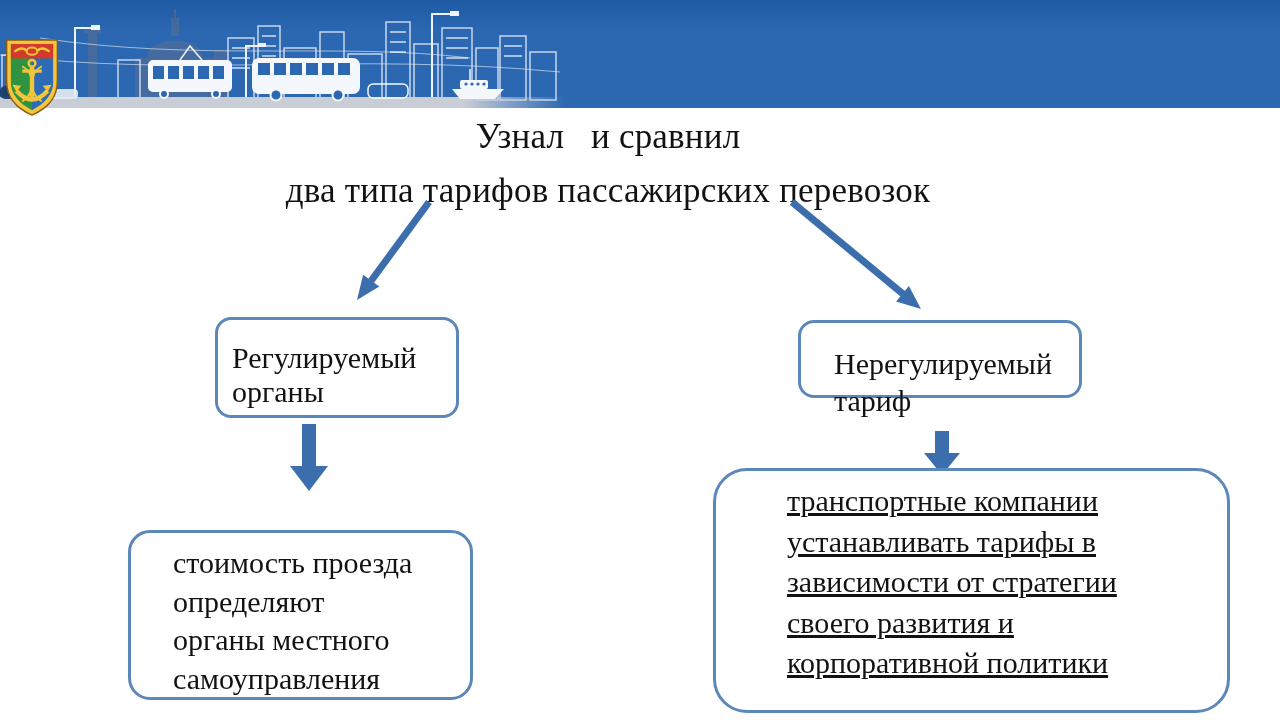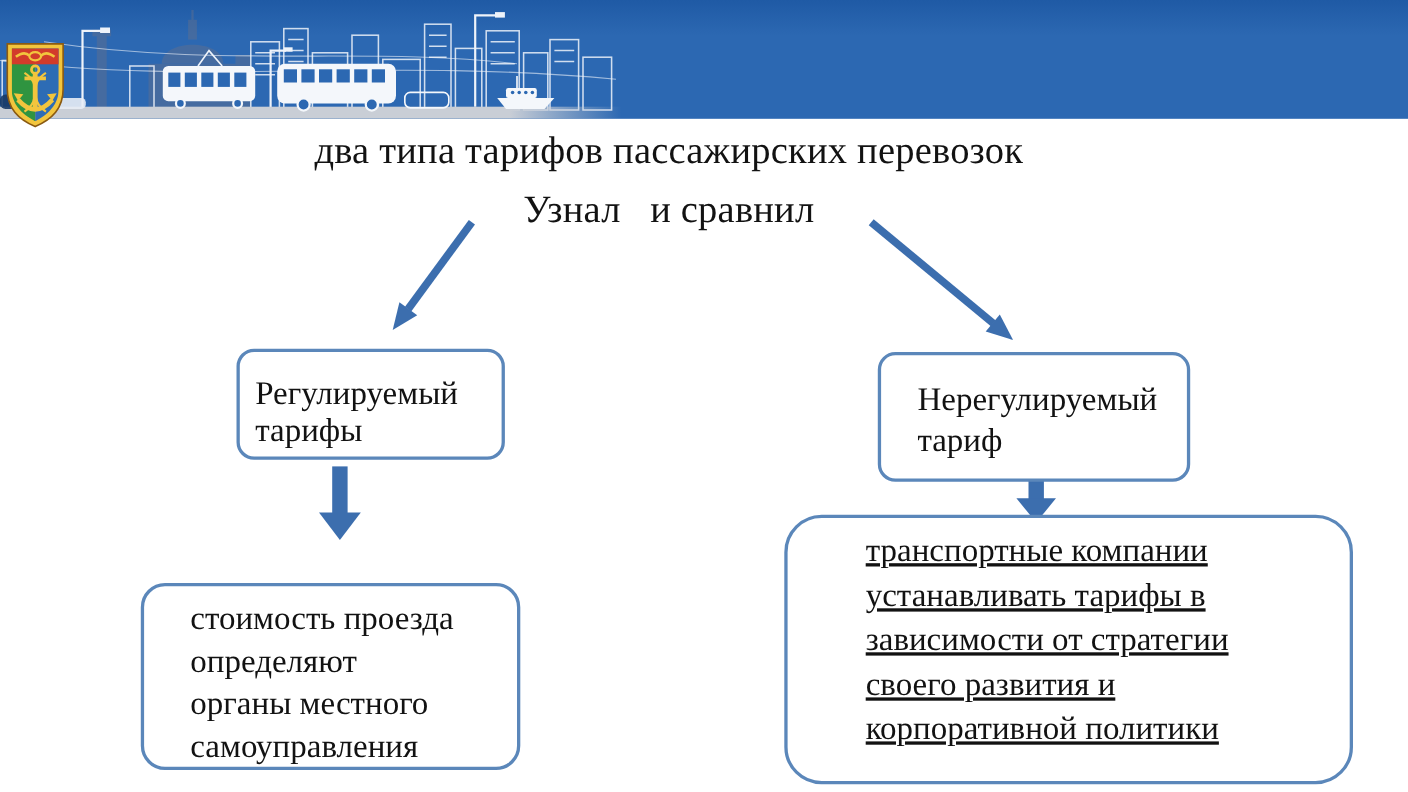--- a/index.html
+++ b/index.html
@@ -31,21 +31,21 @@
   .title-line{font-size:35px;line-height:54px;white-space:pre-wrap;letter-spacing:.2px;}
 
   
   svg.connectors{position:absolute;left:0;top:0;width:1280px;height:720px;pointer-events:none;z-index:1;}
 
   
   .node{position:absolute;z-index:2;background:#ffffff;border:3px solid var(--box-border);
         color:var(--text-color);white-space:pre-line;}
   .node-reg{left:215px;top:317px;width:244px;height:101px;border-radius:16px;
             font-size:30px;line-height:34px;padding:21px 6px 6px 14px;}
-  .node-unreg{left:798px;top:320px;width:284px;height:118px;border-radius:16px;
+  .node-unreg{left:798px;top:320px;width:284px;height:78px;border-radius:16px;
             font-size:30px;line-height:37px;padding:22px 6px 6px 33px;}
   .node-reg-detail{left:128px;top:489px;width:345px;height:170px;border-radius:22px;
             font-size:30px;line-height:38.5px;padding:11px 6px 6px 42px;margin-top:41px;}
   .node-unreg-detail{left:713px;top:468px;width:517px;height:245px;border-radius:34px;
             font-size:30px;line-height:40.5px;padding:10px 14px 6px 71px;text-decoration:underline;}
 </style>
 </head>
 <body>
 
 <div class="slide">
@@ -172,22 +172,22 @@
         <path d="M14,56 Q30,74 46,56" stroke-width="4.5"></path>
         <path d="M20,31 C38,42 22,55 40,67" stroke-width="2"></path>
         <path d="M40,31 C22,42 38,55 20,67" stroke-width="2"></path>
       </g>
       <path d="M14,57 l-4,-7 l9,1 z" fill="var(--emblem-gold)"></path>
       <path d="M46,57 l4,-7 l-9,1 z" fill="var(--emblem-gold)"></path>
     </g>
   </svg>
 
   <div class="title">
+    <div class="title-line">Узнал   и сравнил</div>
     <div class="title-line">два типа тарифов пассажирских перевозок</div>
-    <div class="title-line">Узнал   и сравнил</div>
   </div>
 
   <svg class="connectors" viewBox="0 0 1280 720" aria-hidden="true">
     <g>
       <line x1="429" y1="202" x2="371" y2="281" stroke="var(--arrow-blue)" stroke-width="7"></line>
       <polygon points="357,300 363.1,274.8 379.3,286.6" fill="var(--arrow-blue)"></polygon>
     </g>
     <g>
       <line x1="792" y1="202" x2="903" y2="294" stroke="var(--arrow-blue)" stroke-width="7"></line>
       <polygon points="921,309 896.1,301.4 908.9,286" fill="var(--arrow-blue)"></polygon>
@@ -196,21 +196,21 @@
       <rect x="302" y="424" width="14" height="44" fill="var(--arrow-blue)"></rect>
       <polygon points="290,466 328,466 309,491" fill="var(--arrow-blue)"></polygon>
     </g>
     <g>
       <rect x="935" y="431" width="14" height="24" fill="var(--arrow-blue)"></rect>
       <polygon points="924,453 960,453 942,475" fill="var(--arrow-blue)"></polygon>
     </g>
   </svg>
 
   <div class="node node-reg">Регулируемый
-тарифы</div>
+органы</div>
 
   <div class="node node-unreg">Нерегулируемый
 тариф</div>
 
   <div class="node node-reg-detail">стоимость проезда
 определяют
 органы местного
 самоуправления</div>
 
   <div class="node node-unreg-detail">транспортные компании

